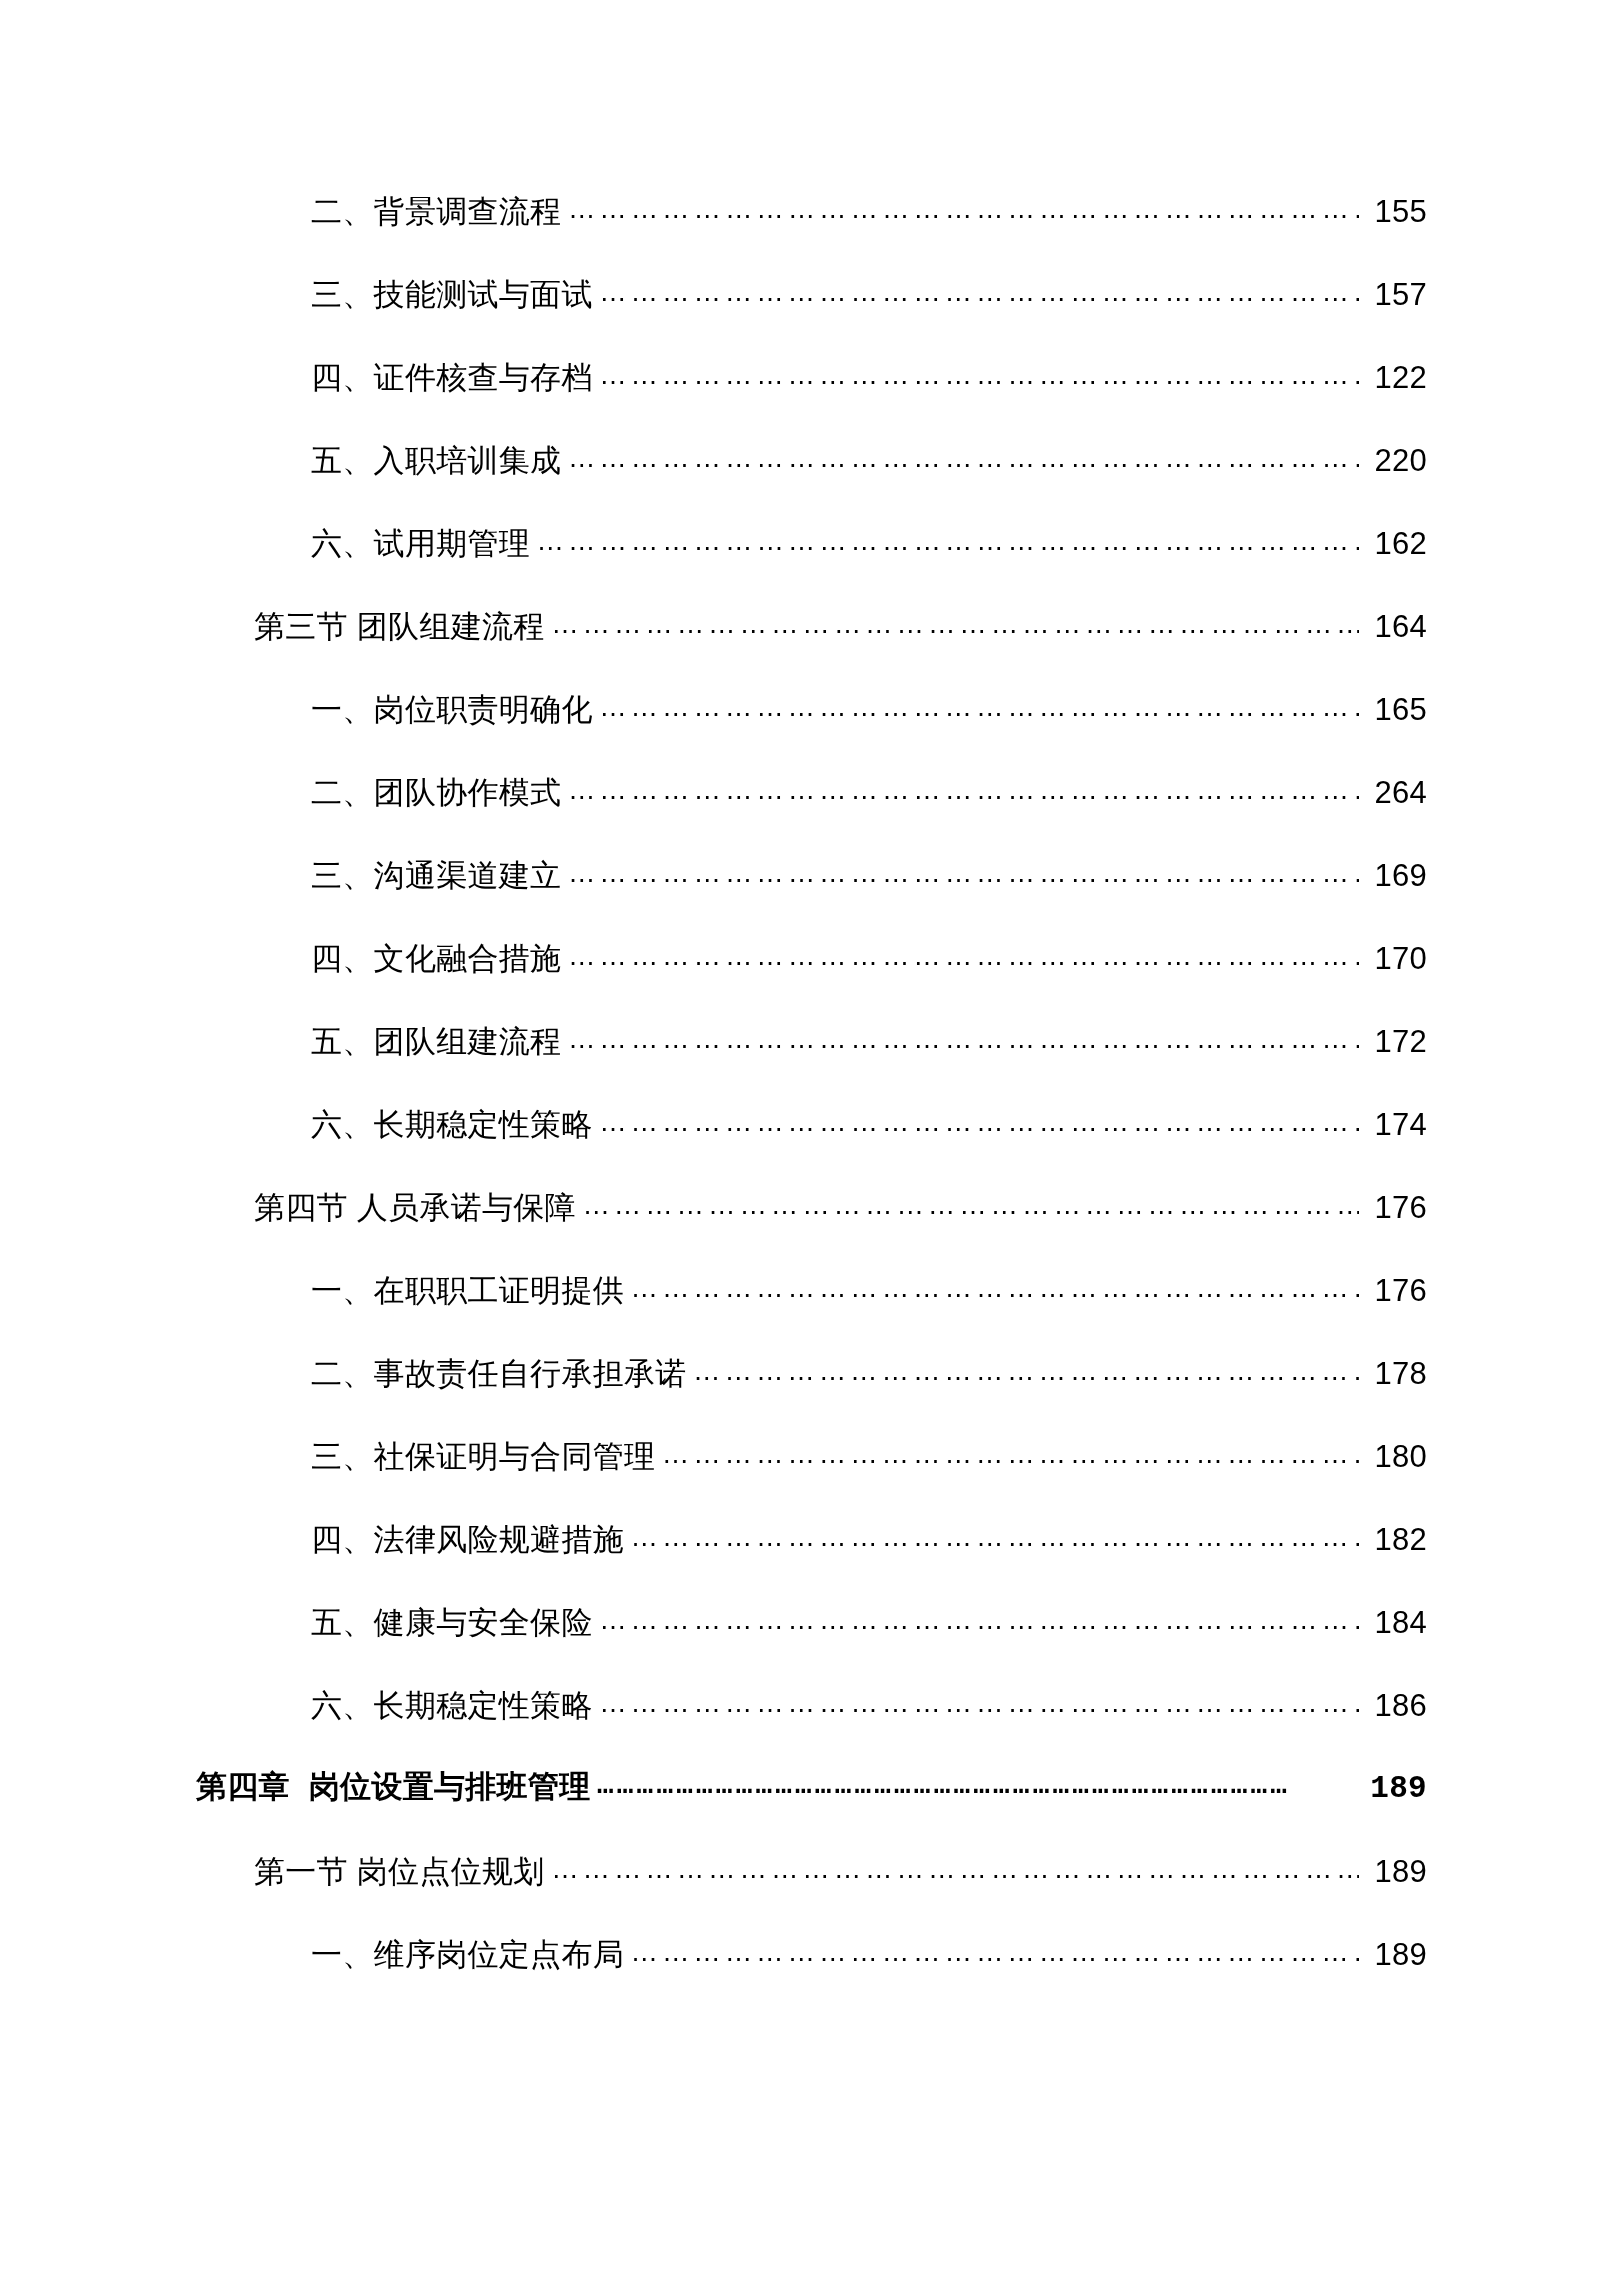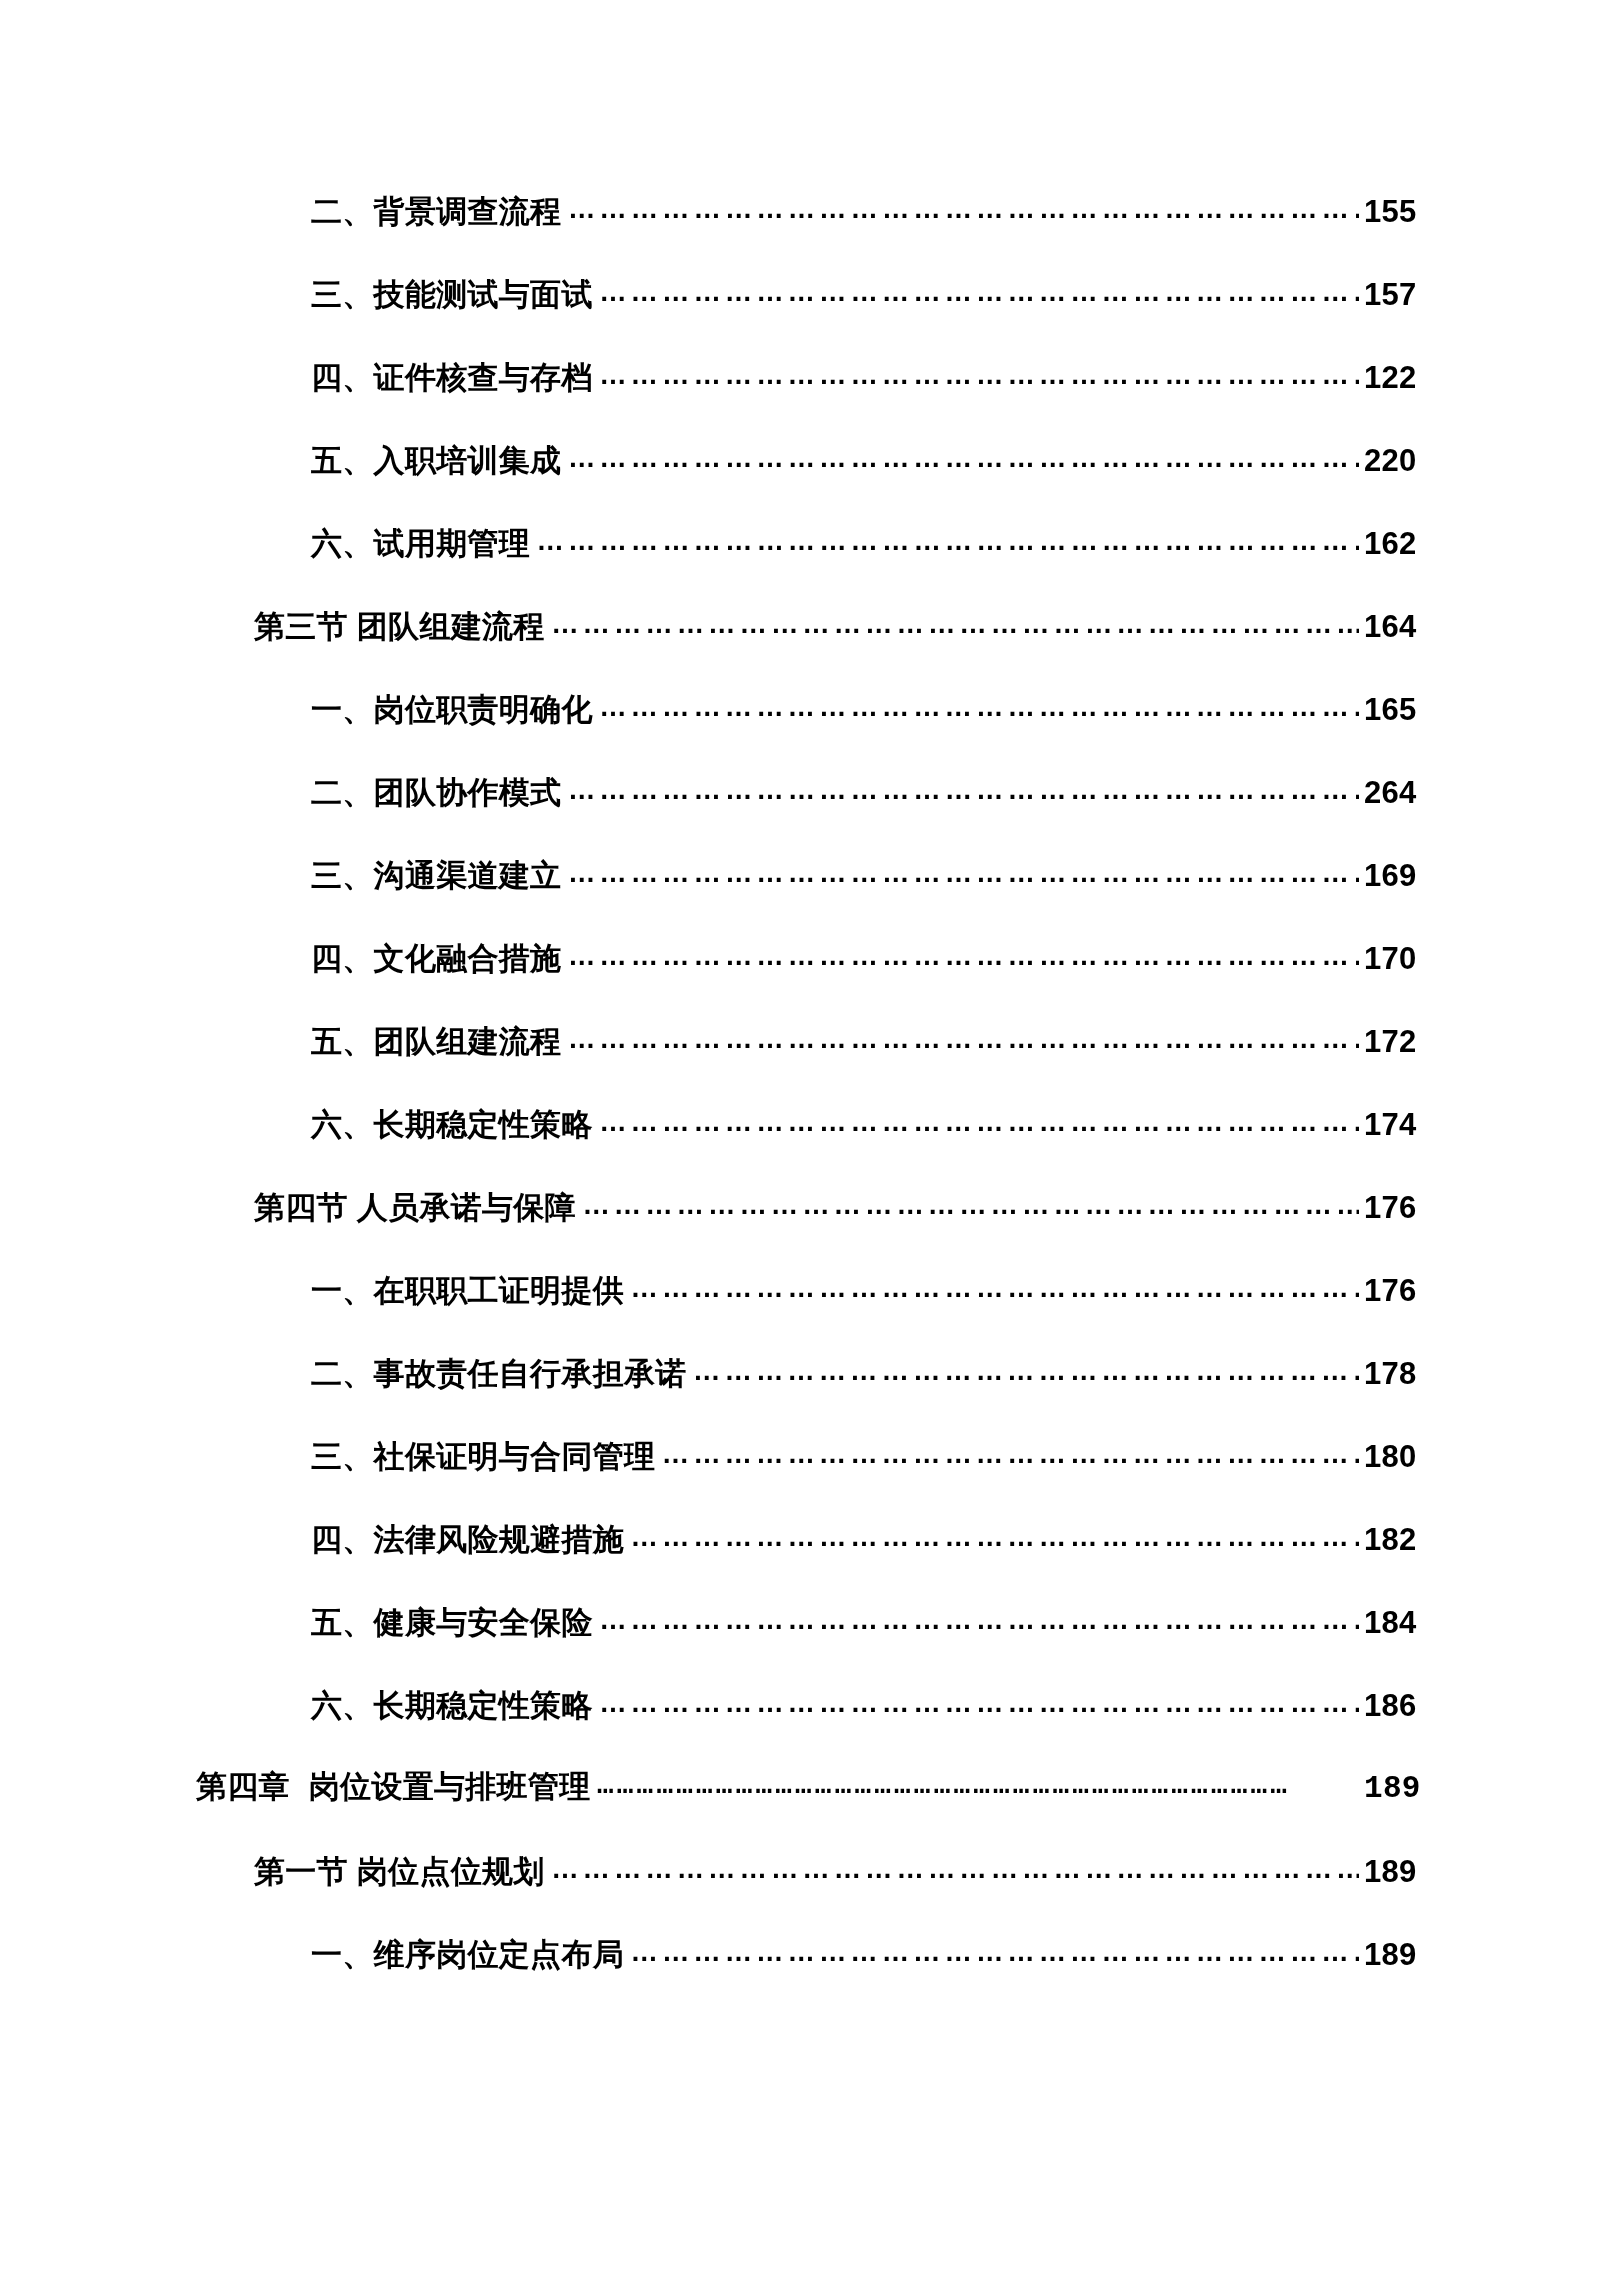--- a/index.html
+++ b/index.html
@@ -30,38 +30,38 @@
     font-size: 31px;
     line-height: 1.0;
     color: #000000;
     white-space: nowrap;
     margin: 0;
     padding: 0;
   }
   
   .toc-row {
     height: 83px;
-    font-weight: bold;
   }
   .toc-label {
     flex: 0 0 auto;
     letter-spacing: 0.3px;
   }
   .toc-dots {
     flex: 1 1 auto;
     overflow: hidden;
     margin: 0 5.2px 0 6.5px;
     position: relative;
     top: -3.9px;
     font-size: 27.5px;
     letter-spacing: 3.9px;
     color: #000000;
   }
   .toc-page {
     flex: 0 0 auto;
+    text-align: right;
     min-width: 63px;
     letter-spacing: 0.3px;
   }
   
   .lvl-chapter {
     font-weight: bold;
     padding-left: 0px;
     font-family: Liberation Mono, monospace;
   }
   .lvl-section {

